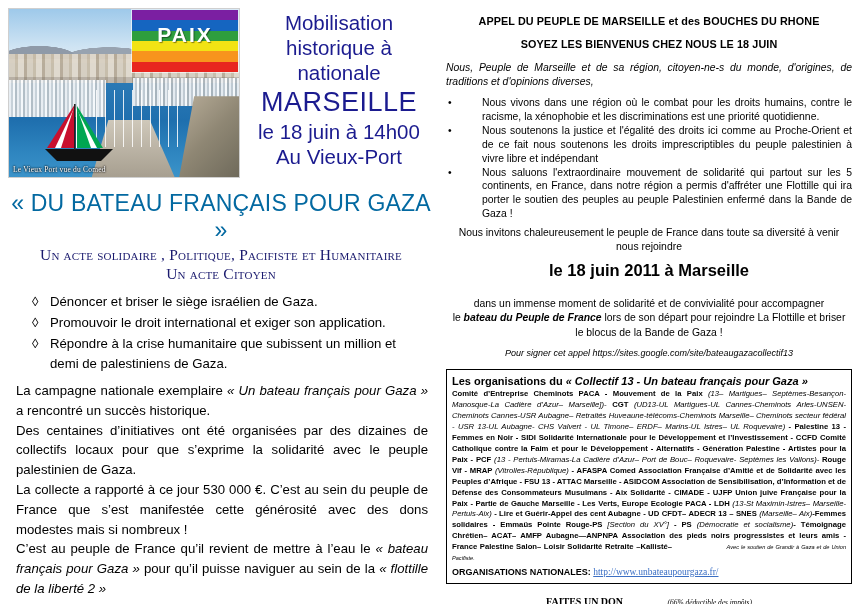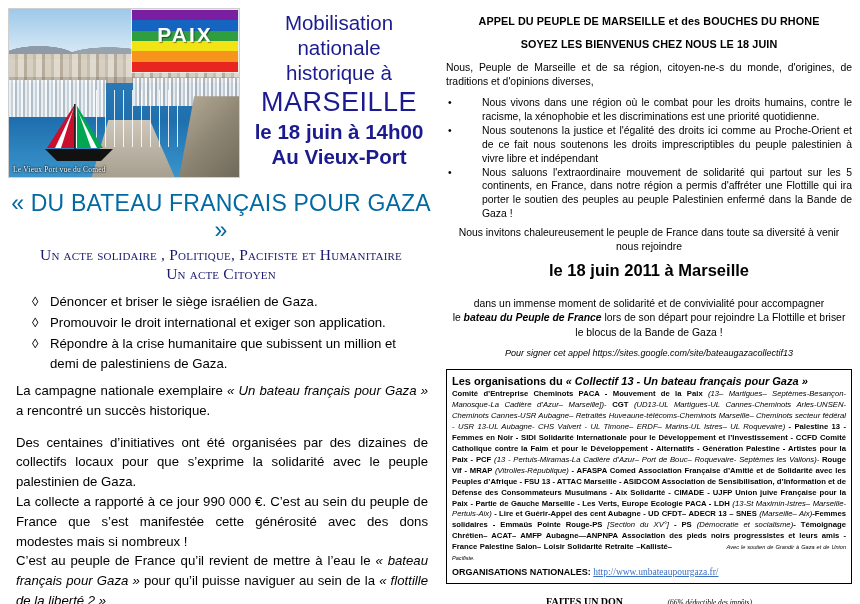--- a/index.html
+++ b/index.html
@@ -141,21 +141,21 @@
   }
   .hero-title {
     flex: 1 1 auto;
     text-align: center;
     color: #1b1b8f;
     padding: 2px 2px 0 6px;
     line-height: 1.22;
   }
   .hero-title .l1 { font-size: 20.5px; }
   .hero-title .l-big { font-size: 27px; letter-spacing: .5px; margin-top: 1px;}
-  .hero-title .l-med { font-size: 20.5px; font-weight: bold; }
+  .hero-title .l-med { font-size: 20.5px; }
   
   .banner {
     text-align: center;
     color: #0369a1;
     font-size: 23px;
     font-weight: normal;
     margin: 4px 0 0 0;
     letter-spacing: .2px;
   }
   .subbanner {
@@ -209,20 +209,21 @@
   .r-h2 {
     text-align: center;
     font-weight: bold;
     font-size: 10.8px;
     margin-top: 9px;
     letter-spacing: .1px;
   }
   .r-p {
     margin-top: 9px;
     text-align: justify;
+    font-style: italic;
   }
   .r-bullet {
     margin-top: 8px;
     text-align: justify;
     display: flex;
   }
   .r-bullet .dot {
     flex: 0 0 34px;
     padding-left: 2px;
   }
@@ -350,22 +351,22 @@
           <div class="stripe" style="background:#f7941d"></div>
           <div class="stripe" style="background:#e8251f"></div>
           <div class="paix-label">PAIX</div>
         </div>
 
         <div class="caption-photo">Le Vieux Port vue du Comed</div>
       </div>
 
       <div class="hero-title">
         <div class="l1">Mobilisation</div>
+        <div class="l1">historique à</div>
         <div class="l1">nationale</div>
-        <div class="l1">historique à</div>
         <div class="l-big">MARSEILLE</div>
         <div class="l-med">le 18 juin à 14h00</div>
         <div class="l-med">Au Vieux-Port</div>
       </div>
     </div>
 
     <div class="banner">« DU BATEAU FRANÇAIS POUR GAZA »</div>
     <div class="subbanner">
       <div>Un acte solidaire , Politique, Pacifiste et Humanitaire</div>
       <div>Un acte Citoyen</div>
@@ -382,22 +383,22 @@
       </li>
       <li>
         <span class="loz">◊</span>
         <span>Répondre à la crise humanitaire  que subissent un million et demi de palestiniens de Gaza.</span>
       </li>
     </ul>
 
     <div class="body-para">
       <span>La campagne nationale exemplaire </span><i>« Un bateau français pour Gaza »</i><span> a rencontré un succès historique.</span>
     </div>
-    <div class="body-para" style="margin-top:12px">Des centaines d’initiatives ont été organisées par des dizaines de collectifs locaux pour que s’exprime la solidarité avec le peuple palestinien de Gaza.</div>
-    <div class="body-para" style="margin-top:0">La collecte a rapporté à ce jour 990 000 €. C’est au sein du peuple de France que s’est manifestée cette générosité avec des dons modestes mais si nombreux !</div>
+    <div class="body-para" style="margin-top:0">Des centaines d’initiatives ont été organisées par des dizaines de collectifs locaux pour que s’exprime la solidarité avec le peuple palestinien de Gaza.</div>
+    <div class="body-para" style="margin-top:0">La collecte a rapporté à ce jour 530 000 €. C’est au sein du peuple de France que s’est manifestée cette générosité avec des dons modestes mais si nombreux !</div>
     <div class="body-para" style="margin-top:0">
       <span>C’est au peuple de France qu’il revient de mettre à l’eau le </span><i>« bateau français pour Gaza »</i><span> pour qu’il puisse naviguer au sein de la </span><i>« flottille de la liberté 2 »</i>
     </div>
 
   </div>
 
   <div class="right-col">
 
     <div class="r-h1">APPEL DU PEUPLE DE MARSEILLE et des BOUCHES DU RHONE</div>
     <div class="r-h2">SOYEZ LES BIENVENUS CHEZ NOUS LE 18 JUIN</div>

